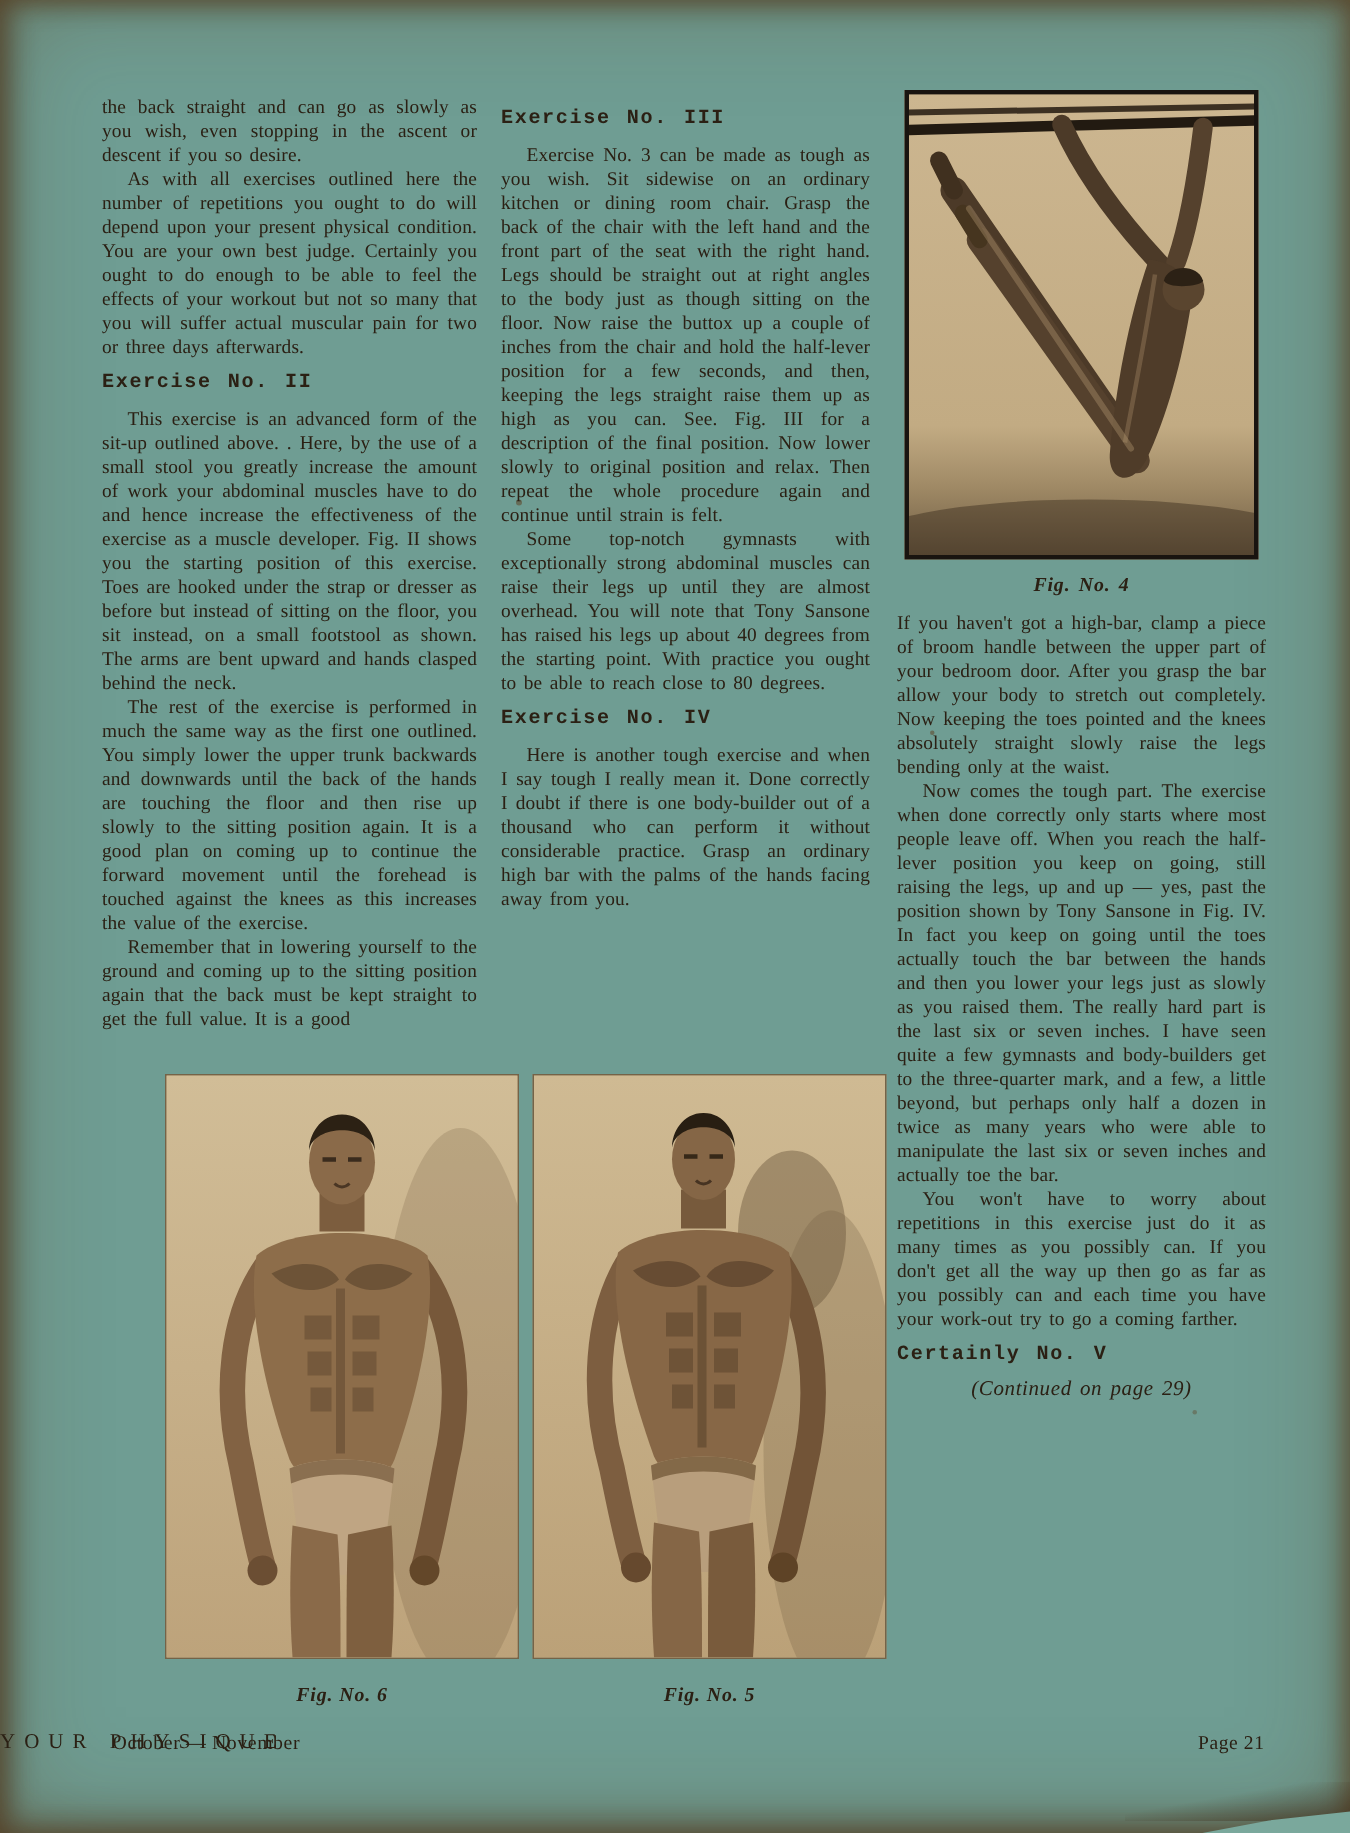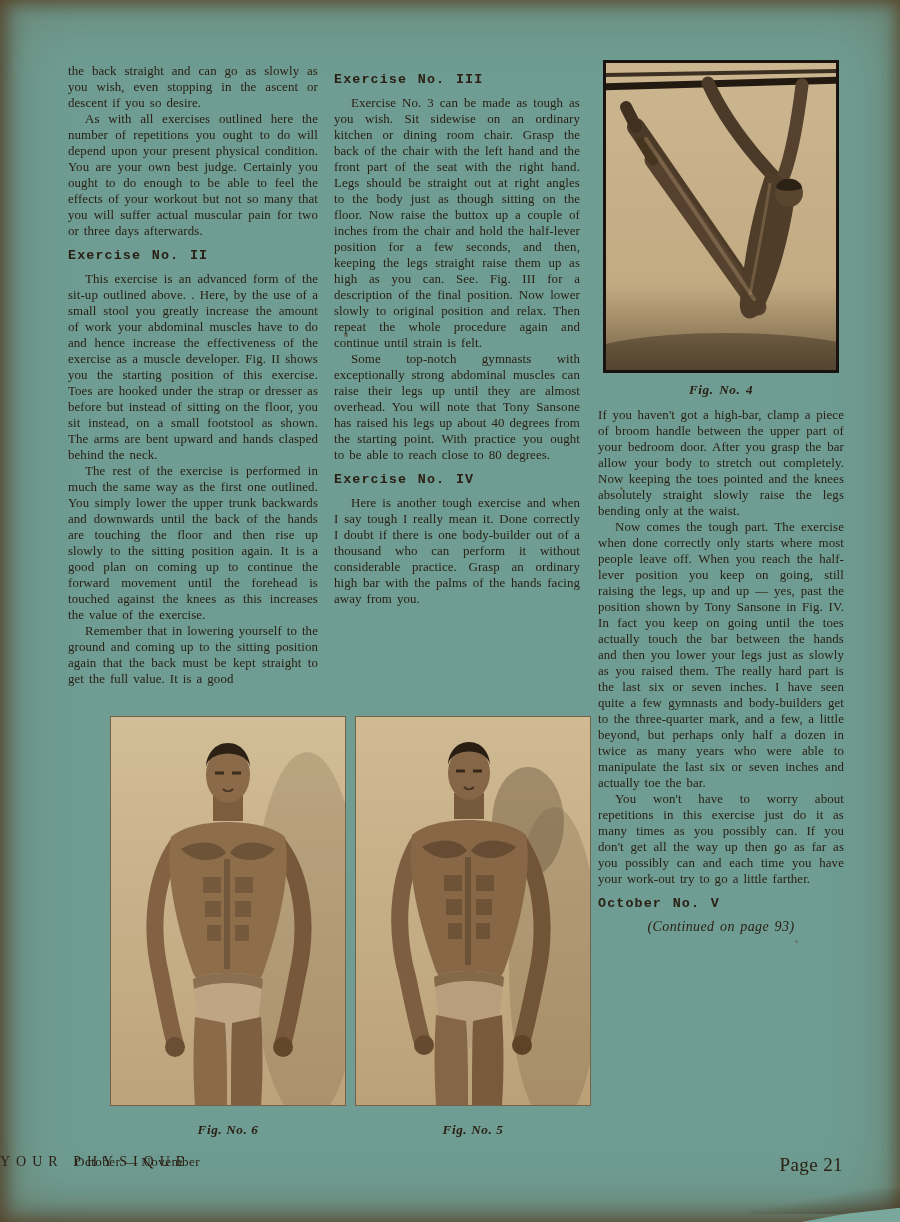--- a/index.html
+++ b/index.html
@@ -79,21 +79,21 @@
   }
   .bottom-fig .fig-caption{margin-top:16px;}
 
   
   .footer{position:absolute;left:0;top:1154px;width:900px;height:24px;font-weight:normal;}
   .footer .issue{position:absolute;left:75px;top:0;font-size:13.2px;letter-spacing:.4px;}
   .footer .magazine{
     position:absolute;left:0;right:0;top:0;
     font-size:14px;letter-spacing:6px;
   }
-  .footer .pagenum{position:absolute;right:57px;top:0;font-size:19px;letter-spacing:.4px;}
+  .footer .pagenum{position:absolute;right:57px;top:0;font-size:13px;letter-spacing:.4px;}
 </style>
 </head>
 <body>
 
 <div class="page">
 
   <div class="speck" style="left:344px;top:333px;width:4px;height:4px;"></div>
   <div class="speck" style="left:757px;top:113px;width:4px;height:4px;"></div>
   <div class="speck" style="left:620px;top:487px;width:3px;height:3px;"></div>
   <div class="speck" style="left:186px;top:1047px;width:3px;height:3px;opacity:.35;"></div>
@@ -147,23 +147,23 @@
         <path d="M170 124 C172 114 192 112 196 124 C196 128 172 130 170 124 Z" fill="#2c2115"></path>
 
         <path d="M148 236 L40 76" stroke="rgba(190,160,120,.35)" stroke-width="4" stroke-linecap="round"></path>
         <path d="M164 120 C158 160 150 200 144 232" stroke="rgba(190,160,120,.30)" stroke-width="3" fill="none"></path>
       </svg>
     </div>
     <div class="fig-caption">Fig. No. 4</div>
     <div style="height:9px;"></div>
     <p class="noindent">If you haven't got a high-bar, clamp a piece of broom handle between the upper part of your bedroom door. After you grasp the bar allow your body to stretch out completely. Now keeping the toes pointed and the knees absolutely straight slowly raise the legs bending only at the waist.</p>
     <p>Now comes the tough part. The exercise when done correctly only starts where most people leave off. When you reach the half-lever position you keep on going, still raising the legs, up and up — yes, past the position shown by Tony Sansone in Fig. IV. In fact you keep on going until the toes actually touch the bar between the hands and then you lower your legs just as slowly as you raised them. The really hard part is the last six or seven inches. I have seen quite a few gymnasts and body-builders get to the three-quarter mark, and a few, a little beyond, but perhaps only half a dozen in twice as many years who were able to manipulate the last six or seven inches and actually toe the bar.</p>
-    <p>You won't have to worry about repetitions in this exercise just do it as many times as you possibly can. If you don't get all the way up then go as far as you possibly can and each time you have your work-out try to go a little farther.</p>
-    <h3>October No. V</h3>
-    <div class="continued">(Continued on page 93)</div>
+    <p>You won't have to worry about repetitions in this exercise just do it as many times as you possibly can. If you don't get all the way up then go as far as you possibly can and each time you have your work-out try to go a coming farther.</p>
+    <h3>Certainly No. V</h3>
+    <div class="continued">(Continued on page 29)</div>
   </div>
 
   <div class="bottom-figures">
 
     <div class="bottom-fig">
       <div class="bottom-photo photo">
         <svg width="234" height="388" viewBox="0 0 234 388">
           <defs>
             <linearGradient id="g6bg" x1="0" y1="0" x2="0" y2="1">
               <stop offset="0" stop-color="#d1bd97"></stop>

